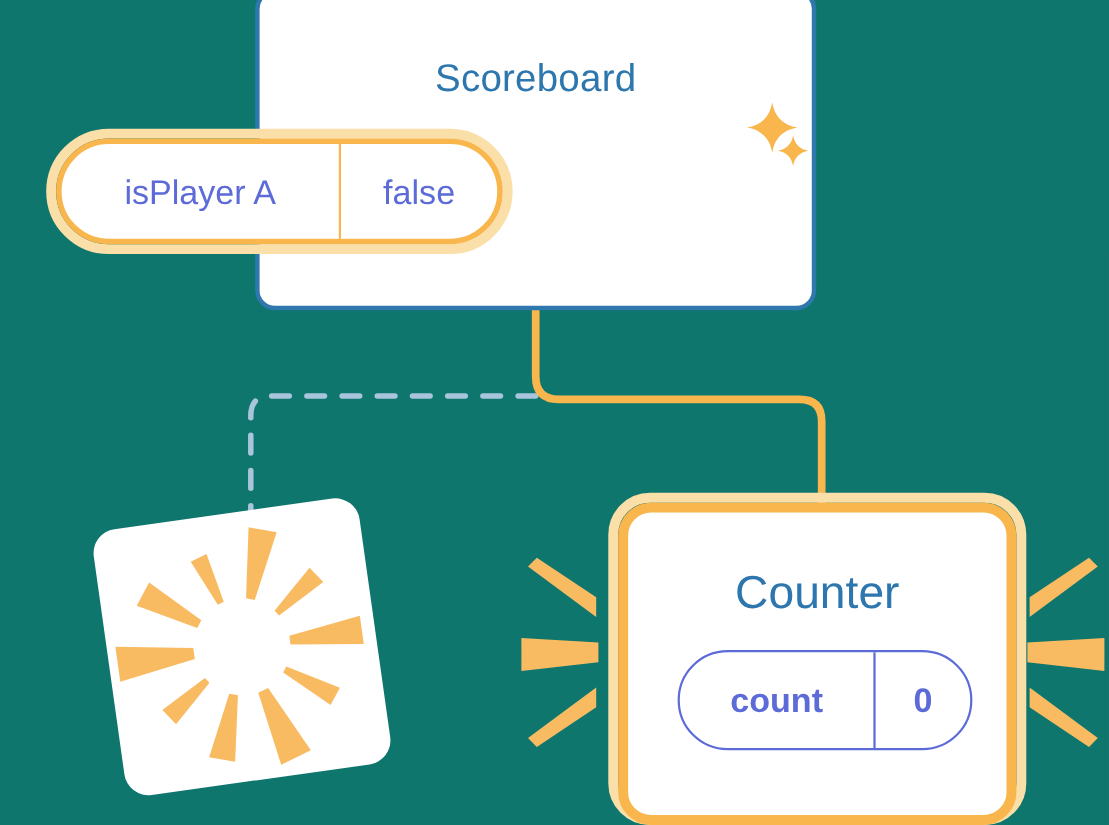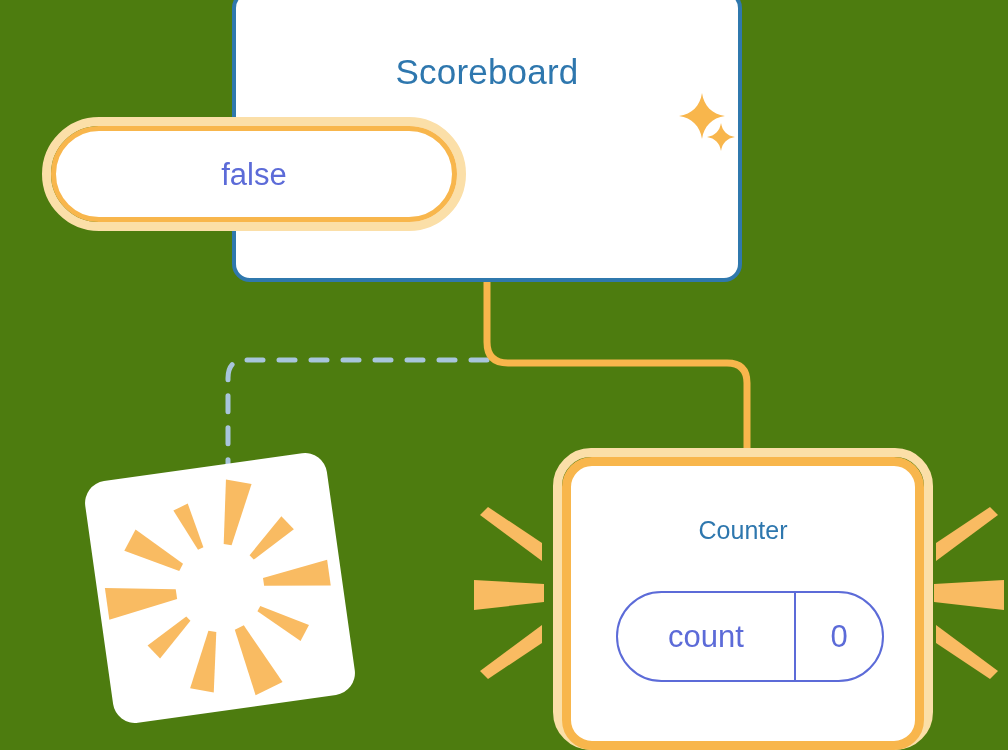--- a/index.html
+++ b/index.html
@@ -11,21 +11,21 @@
     width: 1008px;
     height: 750px;
     overflow: hidden;
     font-family: "Liberation Sans", sans-serif;
     background: #4d6770;
   }
   #stage {
     position: relative;
     width: 1008px;
     height: 750px;
-    background: #4d7c0f;
+    background: #0f766e;
   }
 
   
   #connectors {
     position: absolute;
     left: 0;
     top: 0;
     width: 1008px;
     height: 750px;
     z-index: 1;
@@ -129,21 +129,21 @@
     box-sizing: border-box;
     background: #ffffff;
     z-index: 3;
   }
   #counter-title {
     position: absolute;
     left: 0;
     top: 52px;
     width: 100%;
     text-align: center;
-    font-size: 25px;
+    font-size: 42px;
     font-weight: 400;
     color: #2e77ae;
     line-height: 1;
   }
   #counter-pill {
     position: absolute;
     left: 45px;
     top: 125px;
     width: 268px;
     height: 91px;
@@ -154,20 +154,21 @@
     display: flex;
     align-items: stretch;
   }
   #counter-pill .cell {
     display: flex;
     align-items: center;
     justify-content: center;
     color: #5c6bd8;
     font-size: 31px;
     line-height: 1;
+    font-weight: bold;
   }
   #counter-pill .cell.key {
     width: 176px;
     border-right: 2px solid #5c6bd8;
   }
   #counter-pill .cell.val {
     flex: 1;
   }
 
   
@@ -240,20 +241,21 @@
     </g>
   </svg>
 
   <div id="scoreboard-card">
     <div id="scoreboard-title">Scoreboard</div>
   </div>
 
   <div id="scoreboard-pill-halo" style="z-index:3;"></div>
 
   <div id="scoreboard-pill" style="z-index:4;">
+    <div class="cell key">isPlayer A</div>
     <div class="cell val">false</div>
   </div>
 
   <svg class="sparkle" id="sparkle-big" viewBox="0 0 48 48" width="48" height="48">
     <path d="M24 1 C26 14 34 22 47 24 C34 26 26 34 24 47 C22 34 14 26 1 24 C14 22 22 14 24 1 Z" fill="#f8b64c"></path>
   </svg>
   <svg class="sparkle" id="sparkle-small" viewBox="0 0 30 30" width="30" height="30">
     <path d="M15 1 C16.3 9 21 13.7 29 15 C21 16.3 16.3 21 15 29 C13.7 21 9 16.3 1 15 C9 13.7 13.7 9 15 1 Z" fill="#f8b64c"></path>
   </svg>
 

